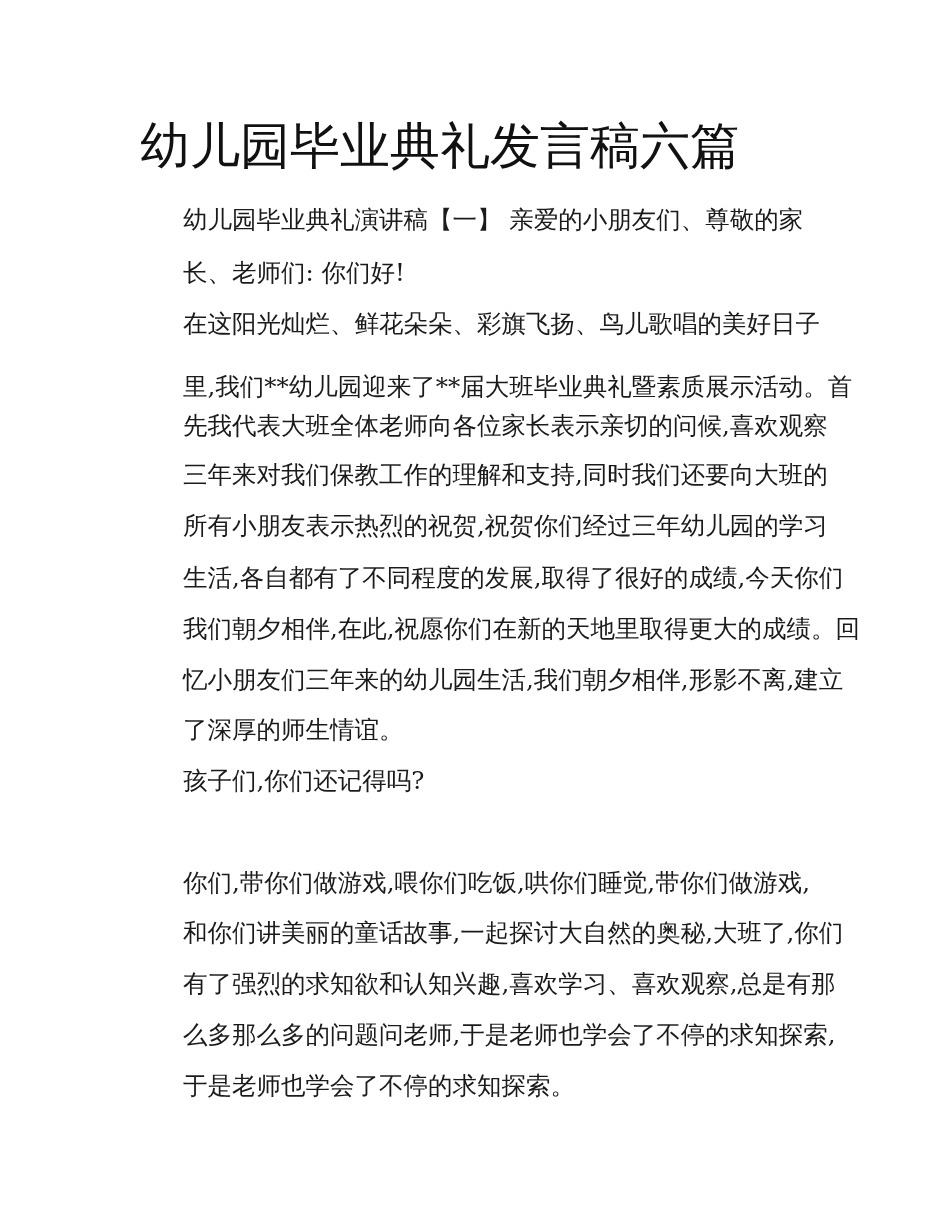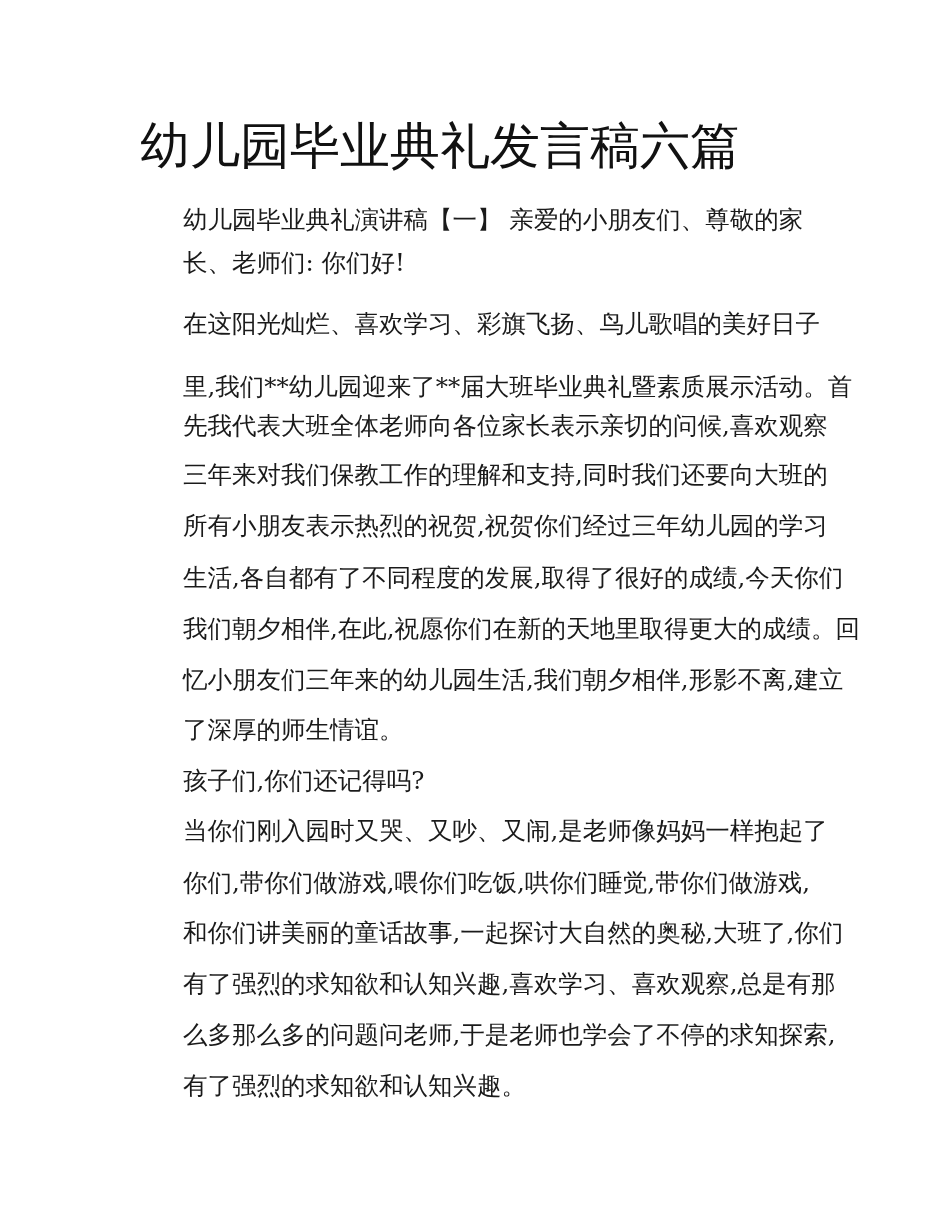--- a/index.html
+++ b/index.html
@@ -11,30 +11,29 @@
   .line { position: absolute; left: 140px; font-size: 24.5px; line-height: 30px;
           white-space: nowrap; color: #1a1a1a; margin-left: 43px; }
 </style>
 </head>
 <body>
 
 <div class="page">
   <div class="title">幼儿园毕业典礼发言稿六篇</div>
 
   <div class="line" style="top:205px">幼儿园毕业典礼演讲稿【一】 亲爱的小朋友们、尊敬的家</div>
-  <div class="line" style="top:248px">长、老师们: 你们好!</div>
-  <div class="line" style="top:309px">在这阳光灿烂、喜欢学习、彩旗飞扬、鸟儿歌唱的美好日子</div>
+  <div class="line" style="top:258px">长、老师们: 你们好!</div>
+  <div class="line" style="top:309px">在这阳光灿烂、鲜花朵朵、彩旗飞扬、鸟儿歌唱的美好日子</div>
   <div class="line" style="top:372px">里,我们**幼儿园迎来了**届大班毕业典礼暨素质展示活动。首</div>
   <div class="line" style="top:411px">先我代表大班全体老师向各位家长表示亲切的问候,喜欢观察</div>
   <div class="line" style="top:460px">三年来对我们保教工作的理解和支持,同时我们还要向大班的</div>
   <div class="line" style="top:511px">所有小朋友表示热烈的祝贺,祝贺你们经过三年幼儿园的学习</div>
   <div class="line" style="top:563px">生活,各自都有了不同程度的发展,取得了很好的成绩,今天你们</div>
   <div class="line" style="top:614px">我们朝夕相伴,在此,祝愿你们在新的天地里取得更大的成绩。回</div>
   <div class="line" style="top:665px">忆小朋友们三年来的幼儿园生活,我们朝夕相伴,形影不离,建立</div>
   <div class="line" style="top:715px">了深厚的师生情谊。</div>
   <div class="line" style="top:766px">孩子们,你们还记得吗?</div>
-  <div class="line" style="top:816px">当你们刚入园时又哭、又吵、又闹,是老师像妈妈一样抱起了</div>
   <div class="line" style="top:868px">你们,带你们做游戏,喂你们吃饭,哄你们睡觉,带你们做游戏,</div>
   <div class="line" style="top:918px">和你们讲美丽的童话故事,一起探讨大自然的奥秘,大班了,你们</div>
   <div class="line" style="top:969px">有了强烈的求知欲和认知兴趣,喜欢学习、喜欢观察,总是有那</div>
   <div class="line" style="top:1020px">么多那么多的问题问老师,于是老师也学会了不停的求知探索,</div>
-  <div class="line" style="top:1071px">有了强烈的求知欲和认知兴趣。</div>
+  <div class="line" style="top:1071px">于是老师也学会了不停的求知探索。</div>
 </div>
 
 </body></html>

